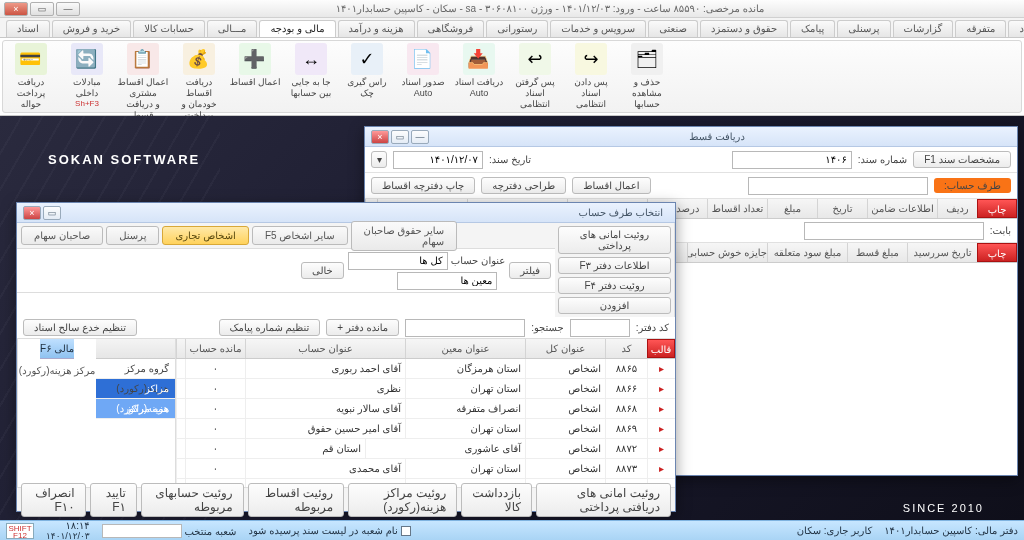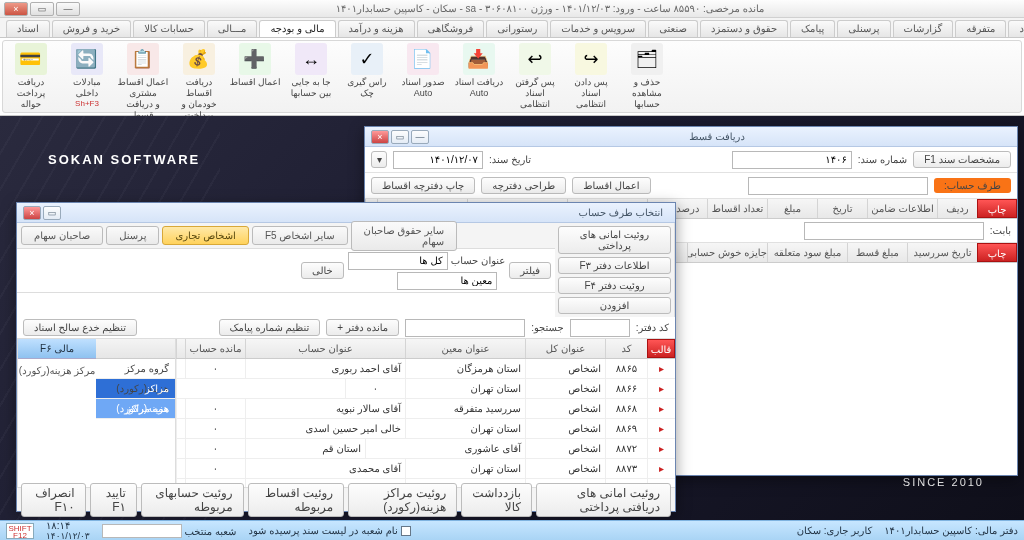--- a/index.html
+++ b/index.html
@@ -24,21 +24,21 @@
 .ribgrp .caption { height:14px; background:linear-gradient(#f0f0f0,#e4e4e4); font-size:9px; text-align:center; color:#777; border-top:1px solid #ddd; line-height:14px; }
 .ribbtn { width:56px; display:flex; flex-direction:column; align-items:center; padding:2px; border-radius:3px; }
 .ribbtn .ico { width:32px; height:32px; border-radius:3px; margin-bottom:2px; display:flex; align-items:center; justify-content:center; font-size:18px; }
 .ribbtn .lbl { font-size:9px; color:#444; text-align:center; line-height:11px; }
 .ribbtn .sub { font-size:8px; color:#c33; }
 
 
 .workspace { position:absolute; top:116px; left:0; right:0; bottom:20px; background:linear-gradient(135deg,#2a2a3e 0%,#1a1a2e 50%,#0f0f1a 100%); overflow:hidden; }
 .workspace::before { content:""; position:absolute; left:0; top:0; width:220px; height:100%; background:repeating-linear-gradient(120deg,rgba(80,80,100,.15) 0 2px,transparent 2px 18px); }
 .brand { position:absolute; left:48px; top:36px; color:#fff; font-size:13px; letter-spacing:2px; font-weight:bold; }
-.since { position:absolute; right:40px; bottom:32px; color:#fff; font-size:11px; letter-spacing:2px; }
+.since { position:absolute; right:40px; bottom:6px; color:#fff; font-size:11px; letter-spacing:2px; }
 
 
 .childwin { position:absolute; background:#fff; border:1px solid #6b85b0; box-shadow:0 4px 14px rgba(0,0,0,.4); display:flex; flex-direction:column; }
 .childwin .chtitle { height:20px; background:linear-gradient(#eaf2fe,#d6e4f8); border-bottom:1px solid #b5c8e4; display:flex; align-items:center; padding:0 6px; font-size:10px; color:#456; direction:ltr; }
 .childwin .chtitle .cbtns { display:flex; gap:2px; }
 .childwin .chtitle .cbtn { width:18px; height:14px; border:1px solid #9ab; background:linear-gradient(#fdfdfd,#e4ecf6); border-radius:2px; text-align:center; font-size:9px; color:#567; line-height:12px; }
 .childwin .chtitle .cbtn.x { background:linear-gradient(#f99,#c44); color:#fff; }
 
 
 .winA { top:10px; left:364px; width:654px; height:350px; }
@@ -82,21 +82,21 @@
 .bb-red { background:#c81818; }
 
 .winB .searchrow { height:22px; display:flex; align-items:center; gap:6px; padding:2px 6px; border-bottom:1px solid #ddd; }
 
 .winB .mainsplit { flex:1; display:flex; overflow:hidden; }
 .gridarea { flex:1; display:flex; flex-direction:column; border-left:1px solid #ddd; }
 .gridbody { flex:1; overflow:auto; background:#fff; }
 .grow { display:flex; height:20px; border-bottom:1px solid #eee; font-size:10px; color:#333; }
 .gc { border-left:1px solid #eee; padding:0 4px; line-height:20px; overflow:hidden; white-space:nowrap; text-align:right; }
 
-.sidecol { width:130px; display:flex; flex-direction:column; border-left:1px solid #ddd; }
+.sidecol { width:130px; display:flex; flex-direction:column; border-left:1px solid #ddd;align-items:center; }
 .sidecol .sh { height:20px; background:linear-gradient(#bfe0ff,#8fc2f0); font-size:10px; text-align:center; line-height:20px; color:#234; border-bottom:1px solid #aac; }
 .sidecol .sbody { flex:1; background:#fff; font-size:10px; text-align:center; padding-top:6px; color:#555; }
 
 .listcol { width:130px; background:#fff; }
 .listcol .lh { height:20px; background:linear-gradient(#f4f4f4,#e6e6e6); border-bottom:1px solid #ccc; font-size:10px; text-align:center; line-height:20px; color:#555; }
 .listcol .li { height:20px; font-size:10px; padding:0 6px; line-height:20px; border-bottom:1px solid #eee; color:#444; text-align:right; }
 .listcol .li.sel { background:#2e6fd6; color:#fff; }
 .listcol .li.sel2 { background:#6fa8f5; color:#fff; }
 
 .winB .btnsL { width:120px; display:flex; flex-direction:column; gap:3px; padding:3px; background:#f4f4f4; border-right:1px solid #ddd; }
@@ -361,38 +361,39 @@
               <div class="gc cB-moin">استان هرمزگان</div>
               <div class="gc cB-acct">آقای احمد ربوری</div>
               <div class="gc cB-bal">۰</div>
               <div class="gc cB-sp"></div>
             </div>
             <div class="grow">
               <div class="gc" style="width:28px;text-align:center;color:#c22">▸</div>
               <div class="gc cB-code">۸۸۶۶</div>
               <div class="gc cB-kol">اشخاص</div>
               <div class="gc cB-moin">استان تهران</div>
+              <div class="gc cB-acct">نظری</div>
               <div class="gc cB-bal">۰</div>
               <div class="gc cB-sp"></div>
             </div>
             <div class="grow">
               <div class="gc" style="width:28px;text-align:center;color:#c22">▸</div>
               <div class="gc cB-code">۸۸۶۸</div>
               <div class="gc cB-kol">اشخاص</div>
-              <div class="gc cB-moin">سررسید متفرقه</div>
+              <div class="gc cB-moin">انصراف متفرقه</div>
               <div class="gc cB-acct">آقای سالار نبویه</div>
               <div class="gc cB-bal">۰</div>
               <div class="gc cB-sp"></div>
             </div>
             <div class="grow">
               <div class="gc" style="width:28px;text-align:center;color:#c22">▸</div>
               <div class="gc cB-code">۸۸۶۹</div>
               <div class="gc cB-kol">اشخاص</div>
               <div class="gc cB-moin">استان تهران</div>
-              <div class="gc cB-acct">خالی امیر حسین اسدی</div>
+              <div class="gc cB-acct">آقای امیر حسین حقوق</div>
               <div class="gc cB-bal">۰</div>
               <div class="gc cB-sp"></div>
             </div>
             <div class="grow">
               <div class="gc" style="width:28px;text-align:center;color:#c22">▸</div>
               <div class="gc cB-code">۸۸۷۲</div>
               <div class="gc cB-kol">اشخاص</div>
               <div class="gc cB-acct">آقای عاشوری</div>
               <div class="gc cB-moin">استان قم</div>
               <div class="gc cB-bal">۰</div>
@@ -443,18 +444,18 @@
       </div>
   </div>
 </div>
 
 <div class="statusbar">
   <div class="seg">دفتر مالی: کاسپین حسابدار۱۴۰۱</div>
   <div class="seg">کاربر جاری: سکان</div>
   <div class="fill"></div>
   <div class="seg"><span class="chk"></span><span>نام شعبه در لیست سند پرسیده شود</span></div>
   <div class="seg"><span>شعبه منتخب</span> <input class="txtfield" style="width: 80px; height: 14px;"></div>
-  <div class="seg" style="text-align:left;direction:ltr">
+  <div class="seg" style="text-align:right;direction:ltr">
     <div>۱۸:۱۴</div>
     <div style="font-size:9px">۱۴۰۱/۱۲/۰۳</div>
   </div>
   <div class="shiftbadge">SHIFT<br>F12</div>
 </div>
 
 </body></html>

